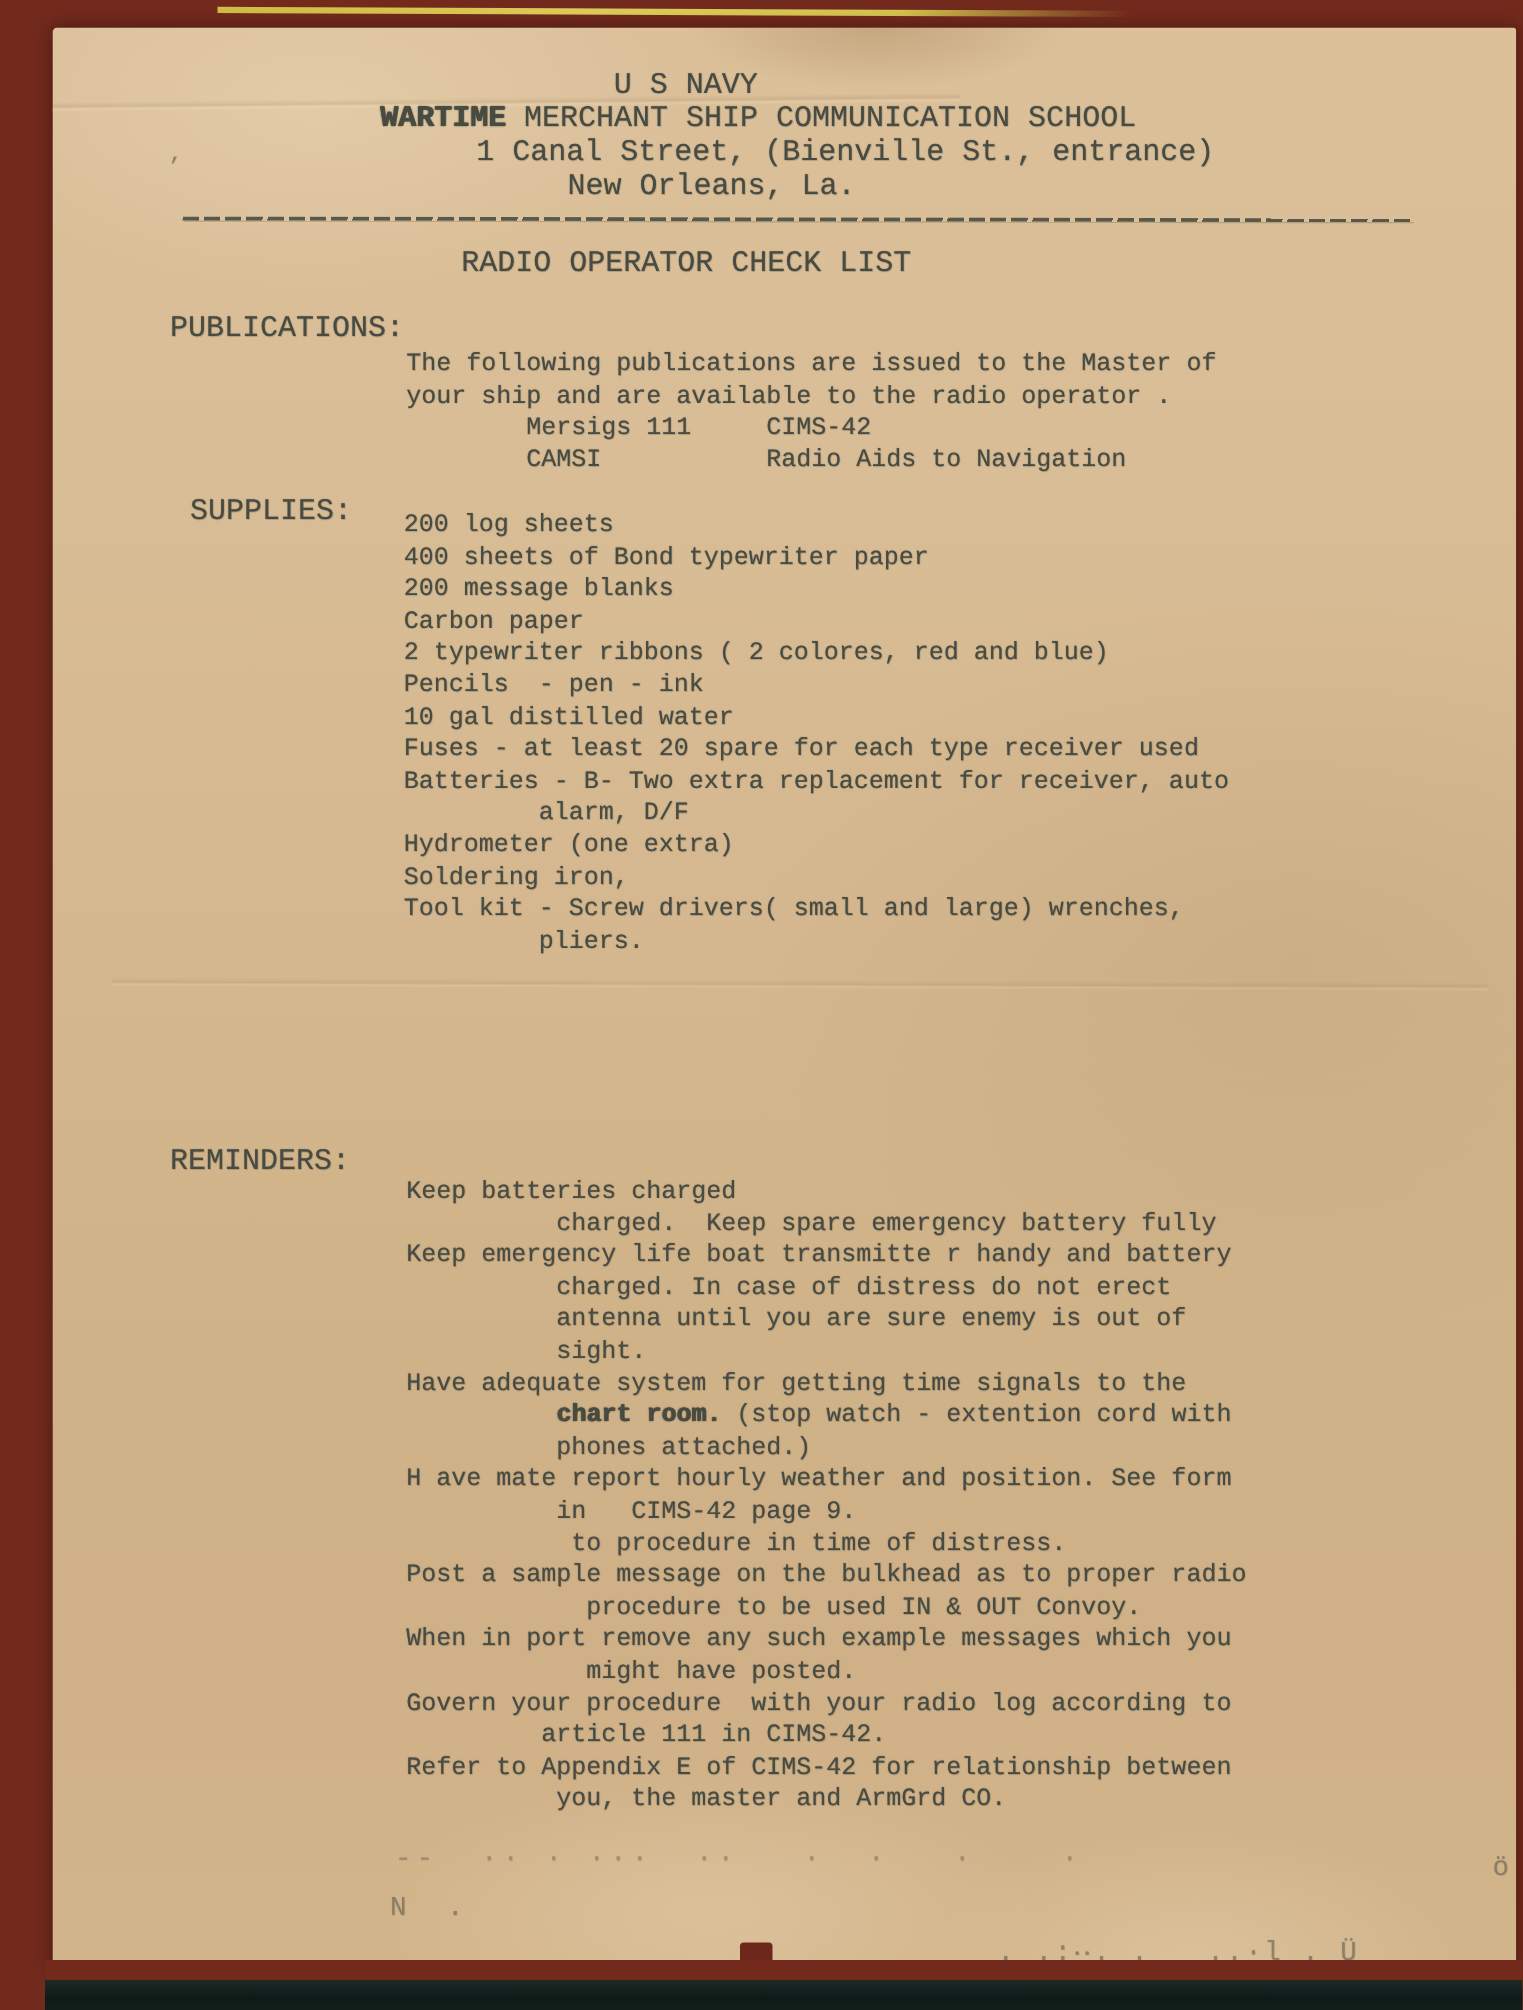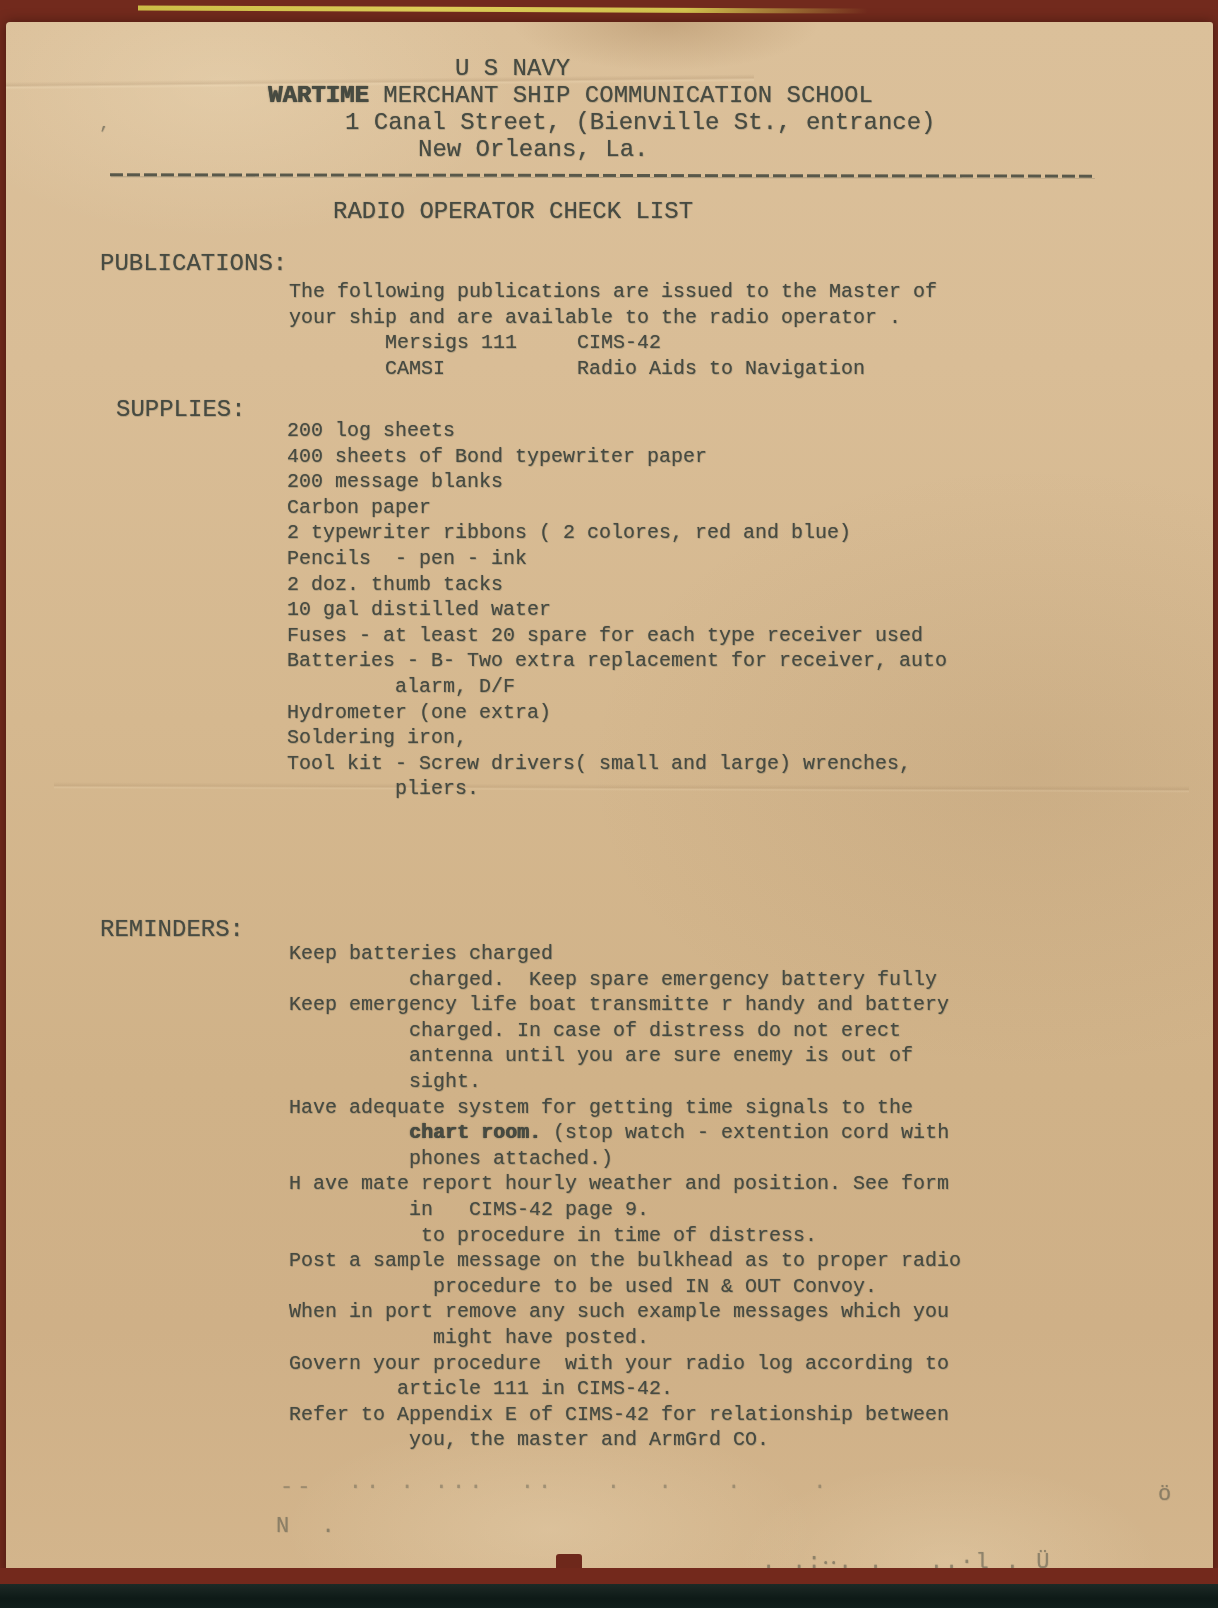--- a/index.html
+++ b/index.html
@@ -1,21 +1,21 @@
 <!DOCTYPE html>
 <html><head>
 <meta charset="utf-8">
 <style>
   html,body{margin:0;padding:0;}
   body{
     width:1218px;height:1608px;overflow:hidden;position:relative;
     background:#722a1d;
     font-family:"Liberation Mono","DejaVu Sans Mono",monospace;
   }
-  .scene{position:absolute;inset:0;}
+  .scene{position:absolute;inset:0;margin-left:36px;}
   .yellow-strip{
     position:absolute;left:138px;top:7px;width:730px;height:5px;
     background:linear-gradient(90deg, #cdbd46, #ddcd58 40%, #d3c34e 75%, rgba(211,195,78,0));
     transform:rotate(0.25deg);
   }
   .bottom-maroon{
     position:absolute;left:0;right:0;bottom:18px;height:22px;
     background:#73291c;
   }
   .bottom-black{
@@ -89,28 +89,27 @@
 
     <div class="t ink" style="left:94px;top:229px">PUBLICATIONS:</div>
     <div class="content ink" style="left:283px;top:257px">
         <div class="tline">The following publications are issued to the Master of</div>
         <div class="tline">your ship and are available to the radio operator .</div>
         <div class="tline">        Mersigs 111     CIMS-42</div>
         <div class="tline">        CAMSI           Radio Aids to Navigation</div>
       </div>
 
     <div class="t ink" style="left:110px;top:375px">SUPPLIES:</div>
-    <div class="content ink" style="left:281px;top:396px">
+    <div class="content ink" style="left:281px;top:386px">
         <div class="tline">200 log sheets</div>
         <div class="tline">400 sheets of Bond typewriter paper</div>
         <div class="tline">200 message blanks</div>
         <div class="tline">Carbon paper</div>
         <div class="tline">2 typewriter ribbons ( 2 colores, red and blue)</div>
         <div class="tline">Pencils  - pen - ink</div>
-        <div class="tline">2 doz. thumb tacks</div>
         <div class="tline">10 gal distilled water</div>
         <div class="tline">Fuses - at least 20 spare for each type receiver used</div>
         <div class="tline">Batteries - B- Two extra replacement for receiver, auto</div>
         <div class="tline">         alarm, D/F</div>
         <div class="tline">Hydrometer (one extra)</div>
         <div class="tline">Soldering iron,</div>
         <div class="tline">Tool kit - Screw drivers( small and large) wrenches,</div>
         <div class="tline">         pliers.</div>
       </div>
 

